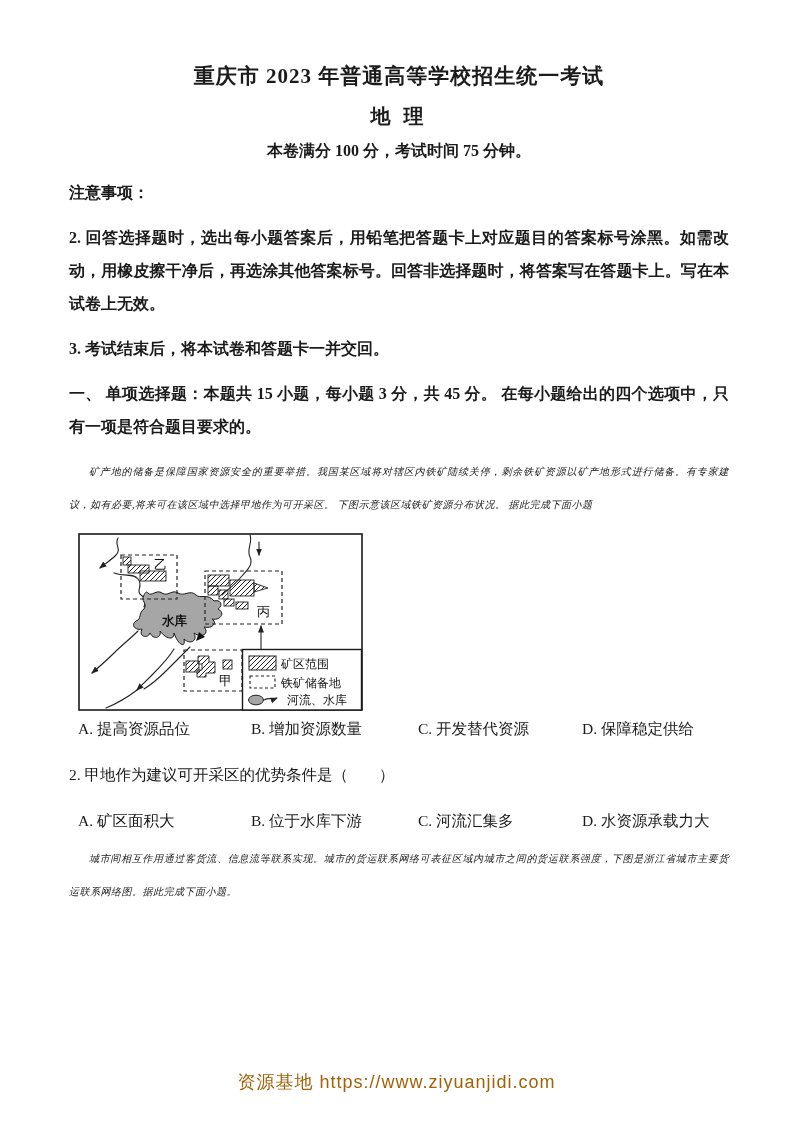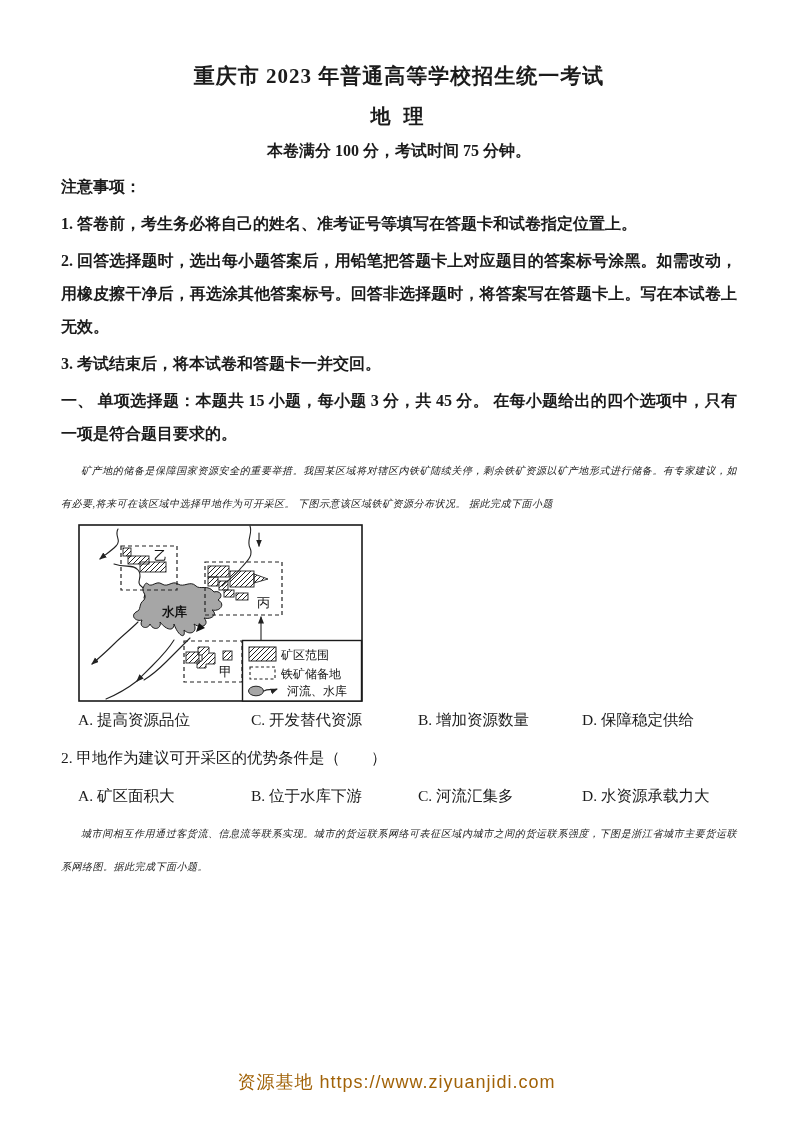--- a/index.html
+++ b/index.html
@@ -5,21 +5,21 @@
   html,body{margin:0;padding:0;background:#ffffff;}
   body{
     width:793px;height:1122px;
     font-family:"Liberation Serif","DejaVu Serif",serif;
     color:#1b1b1b;
     position:relative;
     overflow:hidden;
   }
   .page{position:relative;width:793px;height:1122px;background:#fff;}
   .content{padding:60px 52px 0 57px;}
-  p{margin:4px;font-family:Liberation Serif, serif;}
+  p{margin:12px;font-family:Liberation Serif, serif;}
   h1.title{
     margin:0;font-size:21px;font-weight:bold;text-align:center;
     line-height:32px;letter-spacing:1px;
   }
   h2.subject{
     margin:10px 0 8px 0;font-size:20px;font-weight:bold;text-align:center;
     line-height:28px;letter-spacing:4px;
   }
   .exam-info{
     margin-top:8px;font-size:16px;font-weight:bold;text-align:center;line-height:26px;
@@ -55,21 +55,20 @@
 
 <div class="page">
   <div class="content">
 
     <h1 class="title">重庆市 2023 年普通高等学校招生统一考试</h1>
     <h2 class="subject">地  理</h2>
     <p class="exam-info">本卷满分 100 分，考试时间 75 分钟。</p>
 
     <div class="notices">
       <p class="notice-line">注意事项：</p>
-      <p class="notice-line">1. 答卷前，考生务必将自己的姓名、准考证号等填写在答题卡和试卷指定位置上。</p>
       <p class="notice-line">2. 回答选择题时，选出每小题答案后，用铅笔把答题卡上对应题目的答案标号涂黑。如需改动，用橡皮擦干净后，再选涂其他答案标号。回答非选择题时，将答案写在答题卡上。写在本试卷上无效。</p>
       <p class="notice-line">3. 考试结束后，将本试卷和答题卡一并交回。</p>
       <p class="section-header">一、 单项选择题：本题共 15 小题，每小题 3 分，共 45 分。 在每小题给出的四个选项中，只有一项是符合题目要求的。</p>
     </div>
 
     <p class="passage">矿产地的储备是保障国家资源安全的重要举措。我国某区域将对辖区内铁矿陆续关停，剩余铁矿资源以矿产地形式进行储备。有专家建议，如有必要,将来可在该区域中选择甲地作为可开采区。 下图示意该区域铁矿资源分布状况。 据此完成下面小题</p>
 
     <figure class="map-figure">
       <svg width="285" height="179" viewBox="0 0 285 179">
         <defs>
@@ -141,22 +140,22 @@
           <ellipse cx="178" cy="167" rx="7.5" ry="4.8" stroke="#222" stroke-width="1" fill="#a6a6a6"></ellipse>
           <path d="M186,167 C191,164 194,167 199,165" fill="none" stroke="#222" stroke-width="1.1" marker-end="url(#arw)"></path>
           <text x="209" y="171" font-size="12" fill="#111">河流、水库</text>
         </g>
       </svg>
     </figure>
 
     <div class="question">
       <div class="options">
         <span>A. 提高资源品位</span>
+        <span>B. 增加资源数量</span>
         <span>C. 开发替代资源</span>
-        <span>B. 增加资源数量</span>
         <span>D. 保障稳定供给</span>
       </div>
     </div>
 
     <div class="question">
       <p class="q-text">2. 甲地作为建议可开采区的优势条件是（　　）</p>
       <div class="options">
         <span>A. 矿区面积大</span>
         <span>B. 位于水库下游</span>
         <span>C. 河流汇集多</span>

